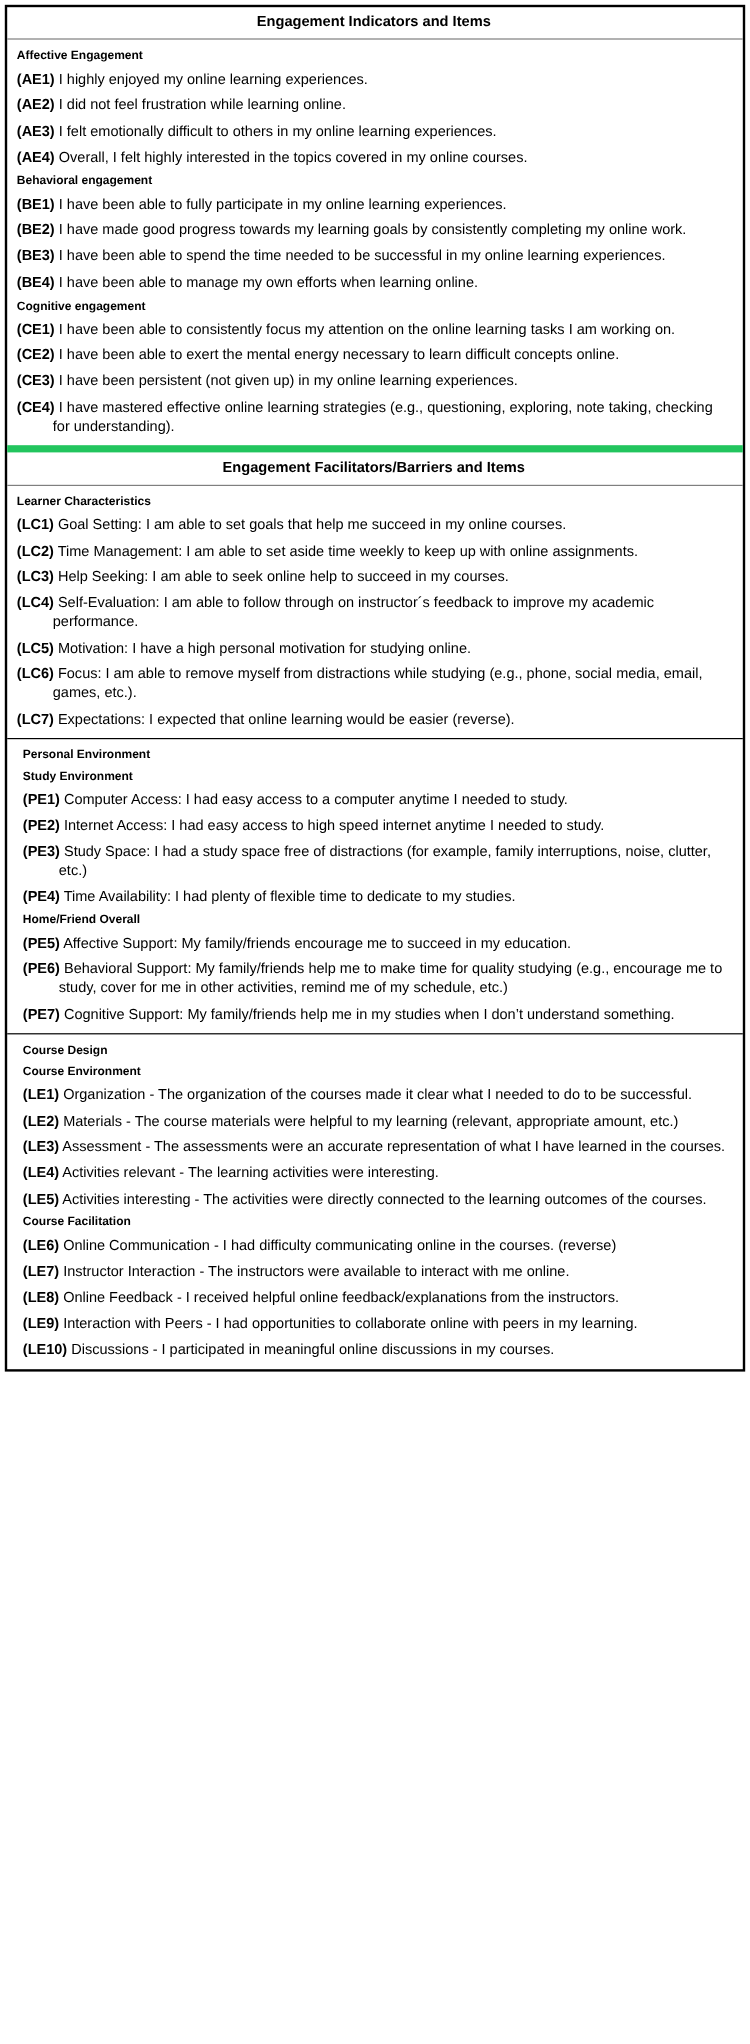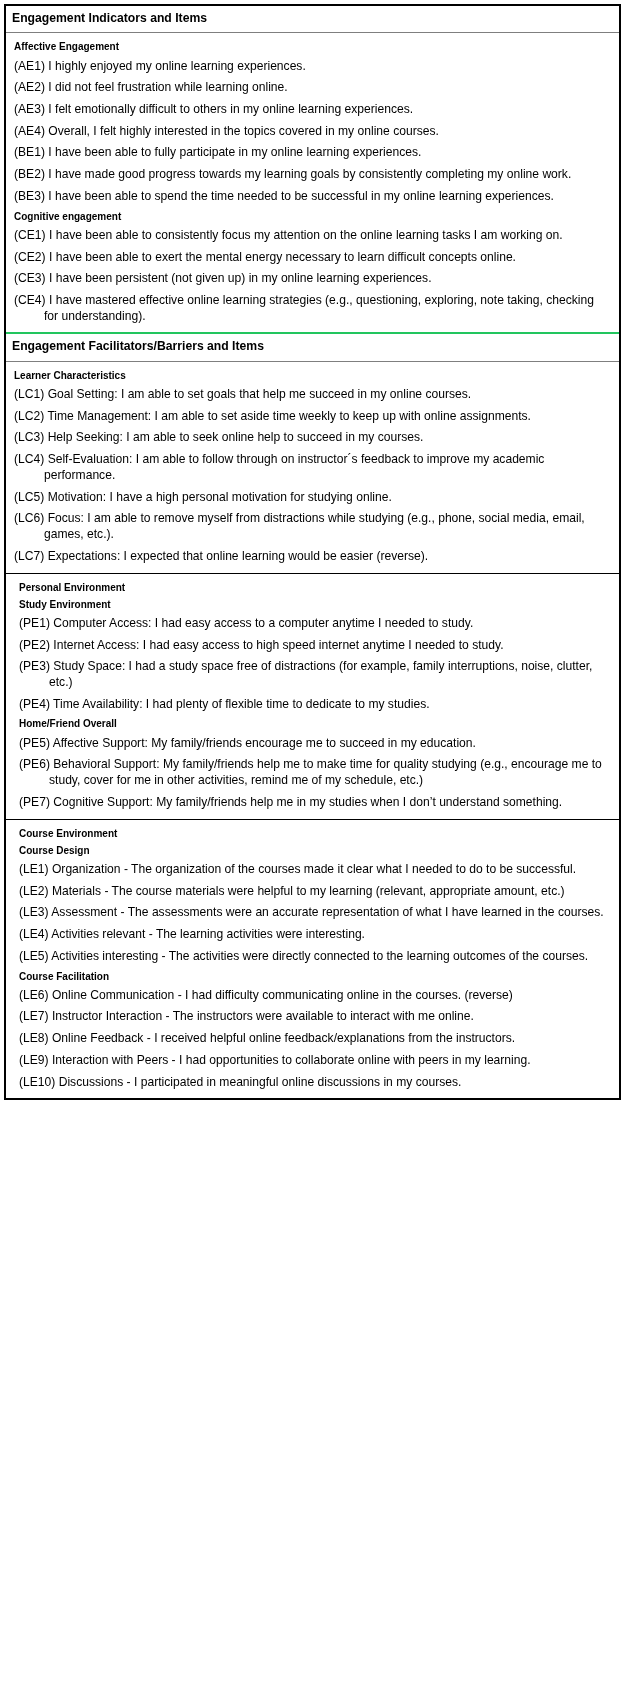--- a/index.html
+++ b/index.html
@@ -21,30 +21,30 @@
     width: 617px;
     box-sizing: border-box;
     border-left: 2px solid #000;
     border-right: 2px solid #000;
     border-top: 2px solid #000;
     border-bottom: 2px solid #000;
     background: #fff;
   }
   
   .section-header {
-    text-align: left;
+    text-align: center;
     font-weight: bold;
     font-size: 12.2px;
     line-height: 1.1;
     padding: 6px 8px 7px 6px;
     border-bottom: 1.5px solid #7f7f7f;
     box-sizing: border-box;
   }
   .section-header.second {
-    border-top: 2px solid #22c55e;
+    border-top: 6px solid #22c55e;
   }
   
   .block {
     padding: 4px 8px 6px 8px;
     box-sizing: border-box;
   }
   .block.ruled {
     border-top: 1.5px solid #000;
     padding-left: 13px;
   }
@@ -61,41 +61,43 @@
     line-height: 1.30;
     margin: 0 0 6px 0;
     padding-left: 30px;
     text-indent: -30px;
     color: #000;
   }
   .item:last-child {
     margin-bottom: 2px;
   }
   .code {
-    font-weight: normal;
+    font-weight: bold;
   }
   .lbl {
     font-weight: normal;
   }
 </style>
 </head>
 <body>
 
 <div class="page">
   <div class="table" id="table-root">
       <div class="section-header">Engagement Indicators and Items</div>
       <div class="block">
         <div class="subheading">Affective Engagement</div>
         <p class="item"><span class="code">(AE1)</span> <span>I highly enjoyed my online learning experiences.</span></p>
         <p class="item"><span class="code">(AE2)</span> <span>I did not feel frustration while learning online.</span></p>
         <p class="item"><span class="code">(AE3)</span> <span>I felt emotionally difficult to others in my online learning experiences.</span></p>
         <p class="item"><span class="code">(AE4)</span> <span>Overall, I felt highly interested in the topics covered in my online courses.</span></p>
+        <div class="subheading">Behavioral engagement</div>
         <p class="item"><span class="code">(BE1)</span> <span>I have been able to fully participate in my online learning experiences.</span></p>
         <p class="item"><span class="code">(BE2)</span> <span>I have made good progress towards my learning goals by consistently completing my online work.</span></p>
         <p class="item"><span class="code">(BE3)</span> <span>I have been able to spend the time needed to be successful in my online learning experiences.</span></p>
+        <p class="item"><span class="code">(BE4)</span> <span>I have been able to manage my own efforts when learning online.</span></p>
         <div class="subheading">Cognitive engagement</div>
         <p class="item"><span class="code">(CE1)</span> <span>I have been able to consistently focus my attention on the online learning tasks I am working on.</span></p>
         <p class="item"><span class="code">(CE2)</span> <span>I have been able to exert the mental energy necessary to learn difficult concepts online.</span></p>
         <p class="item"><span class="code">(CE3)</span> <span>I have been persistent (not given up) in my online learning experiences.</span></p>
         <p class="item"><span class="code">(CE4)</span> <span>I have mastered effective online learning strategies (e.g., questioning, exploring, note taking, checking for understanding).</span></p>
       </div>
       <div class="section-header second">Engagement Facilitators/Barriers and Items</div>
       <div class="block">
         <div class="subheading">Learner Characteristics</div>
         <p class="item"><span class="code">(LC1)</span> <span class="lbl">Goal Setting</span><span class="lbl">:</span><span> I am able to set goals that help me succeed in my online courses.</span></p>
@@ -112,22 +114,22 @@
         <p class="item"><span class="code">(PE1)</span> <span class="lbl">Computer Access</span><span class="lbl">:</span><span> I had easy access to a computer anytime I needed to study.</span></p>
         <p class="item"><span class="code">(PE2)</span> <span class="lbl">Internet Access</span><span class="lbl">:</span><span>  I had easy access to high speed internet anytime I needed to study.</span></p>
         <p class="item"><span class="code">(PE3)</span> <span class="lbl">Study Space</span><span class="lbl">:</span><span> I had a study space free of distractions (for example, family interruptions, noise, clutter, etc.)</span></p>
         <p class="item"><span class="code">(PE4)</span> <span class="lbl">Time Availability</span><span class="lbl">:</span><span> I had plenty of flexible time to dedicate to my studies.</span></p>
         <div class="subheading">Home/Friend Overall</div>
         <p class="item"><span class="code">(PE5)</span> <span class="lbl">Affective Support</span><span class="lbl">:</span><span> My family/friends encourage me to succeed in my education.</span></p>
         <p class="item"><span class="code">(PE6)</span> <span class="lbl">Behavioral Support</span><span class="lbl">:</span><span> My family/friends help me to make time for quality studying (e.g., encourage me to study, cover for me in other activities, remind me of my schedule, etc.)</span></p>
         <p class="item"><span class="code">(PE7)</span> <span class="lbl">Cognitive Support</span><span class="lbl">:</span><span> My family/friends help me in my studies when I don’t understand something.</span></p>
       </div>
       <div class="block ruled">
+        <div class="subheading">Course Design</div>
         <div class="subheading">Course Environment</div>
-        <div class="subheading">Course Design</div>
         <p class="item"><span class="code">(LE1)</span> <span class="lbl">Organization</span><span> - The organization of the courses made it clear what I needed to do to be successful.</span></p>
         <p class="item"><span class="code">(LE2)</span> <span class="lbl">Materials</span><span> - The course materials were helpful to my learning (relevant, appropriate amount, etc.)</span></p>
         <p class="item"><span class="code">(LE3)</span> <span class="lbl">Assessment</span><span> - The assessments were an accurate representation of what I have learned in the courses.</span></p>
         <p class="item"><span class="code">(LE4)</span> <span class="lbl">Activities relevant</span><span> - The learning activities were interesting.</span></p>
         <p class="item"><span class="code">(LE5)</span> <span class="lbl">Activities interesting</span><span> - The activities were directly connected to the learning outcomes of the courses.</span></p>
         <div class="subheading">Course Facilitation</div>
         <p class="item"><span class="code">(LE6)</span> <span class="lbl">Online Communication</span><span> - I had difficulty communicating online in the courses. (reverse)</span></p>
         <p class="item"><span class="code">(LE7)</span> <span class="lbl">Instructor Interaction</span><span> - The instructors were available to interact with me online.</span></p>
         <p class="item"><span class="code">(LE8)</span> <span class="lbl">Online Feedback</span><span> - I received helpful online feedback/explanations from the instructors.</span></p>
         <p class="item"><span class="code">(LE9)</span> <span class="lbl">Interaction with Peers</span><span> - I had opportunities to collaborate online with peers in my learning.</span></p>

